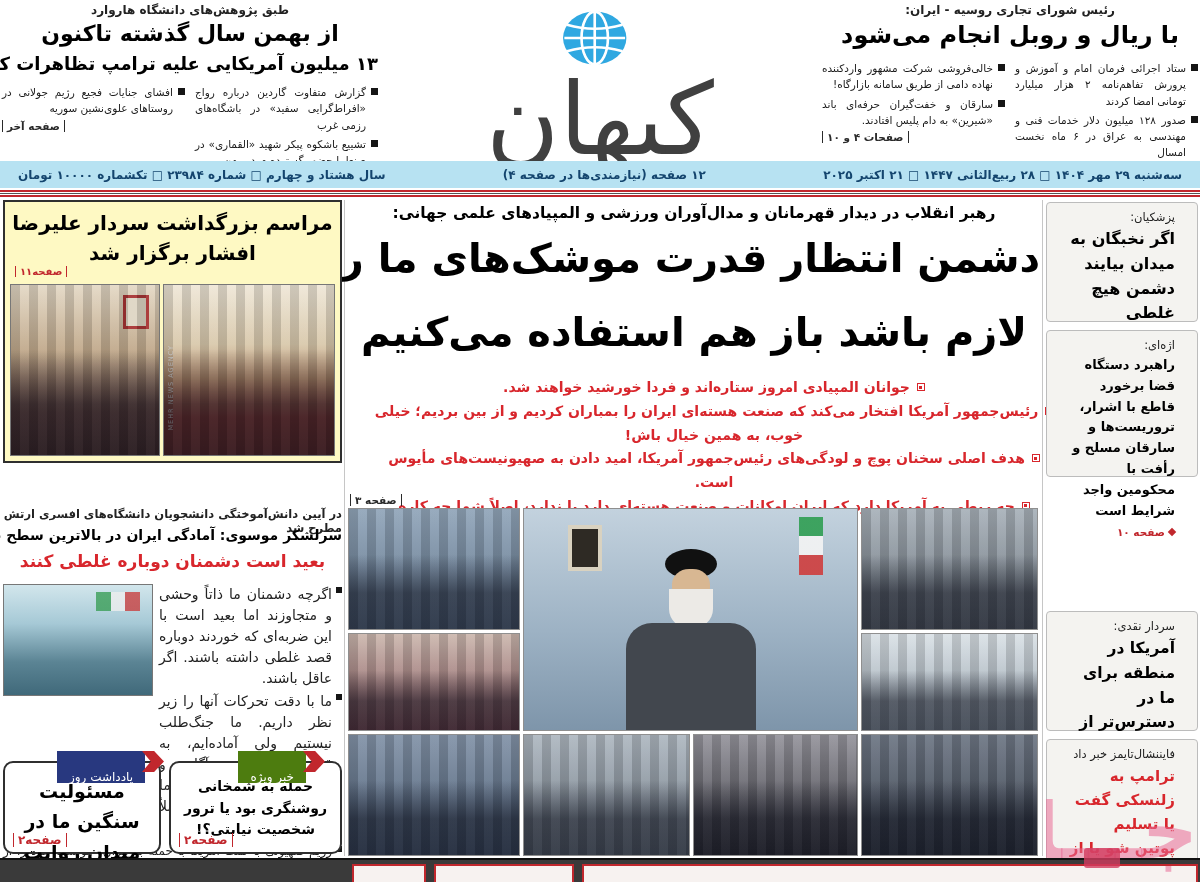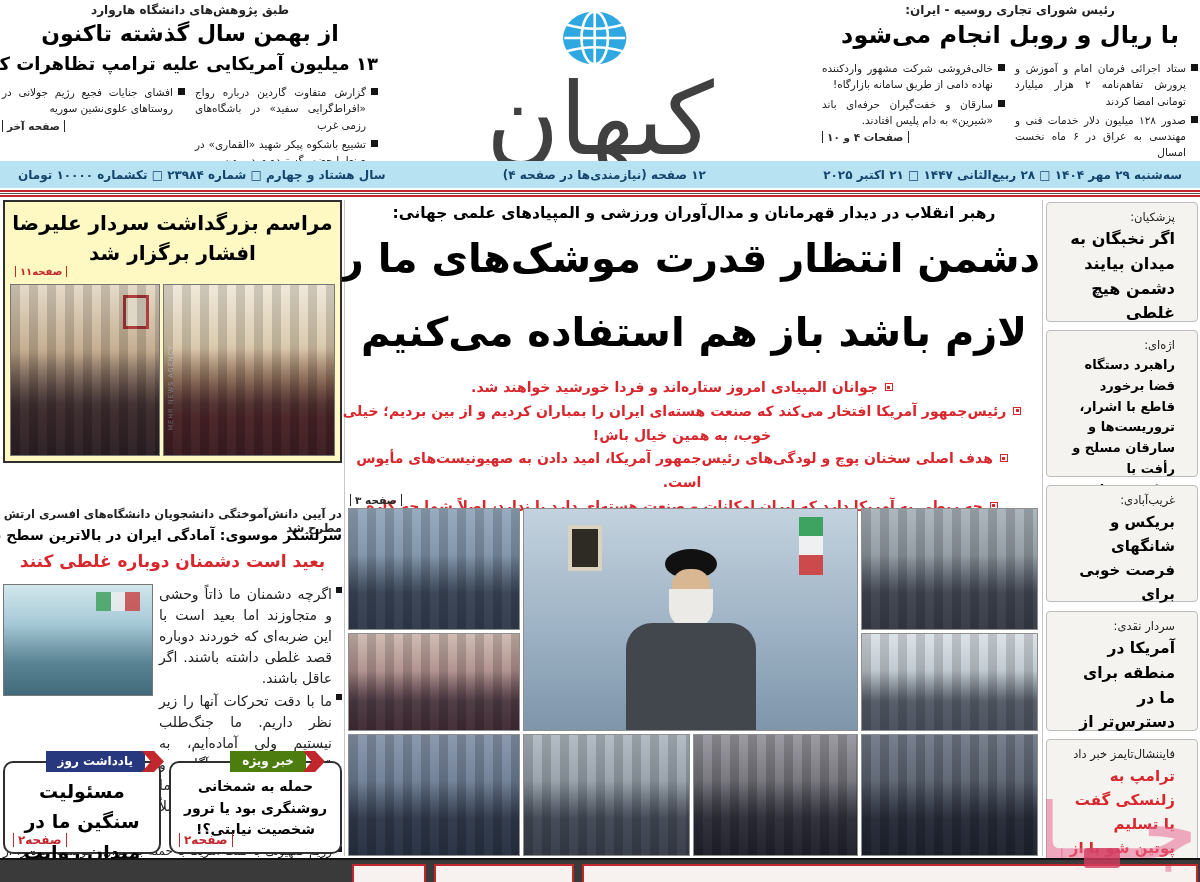--- a/index.html
+++ b/index.html
@@ -18,21 +18,21 @@
   .piped{border-left:1.5px solid currentColor;border-right:1.5px solid currentColor;padding:0 4px}
   .logo-text{position:absolute;bottom:-16px;left:0;width:100%;text-align:center;font-weight:normal;font-size:100px;line-height:1.1;color:#404040}
   .globe{position:absolute;top:4px;left:50%;transform:translateX(-58%)}
   
   .datebar{position:absolute;left:0;top:161px;width:1200px;height:27px;background:#b7e2f2;display:flex;align-items:center;justify-content:space-between;padding:0 18px;color:#14456e;font-size:12px;font-weight:bold}
   .redrule{position:absolute;left:0;top:190px;width:1200px;height:7px;background:linear-gradient(to bottom,#c1272d 0 2px,#fff 2px 3px,#555 3px 4px,#fff 4px 5px,#c1272d 5px 7px)}
   .vline{position:absolute;top:200px;width:1px;height:656px;background:#c6c6c6}
   
   .lead-kicker{position:absolute;left:348px;top:204px;width:692px;text-align:center;font-size:15.5px;font-weight:bold;color:#000}
   .lead-h{position:absolute;left:348px;width:692px;text-align:center;font-weight:bold;white-space:nowrap;letter-spacing:-.5px;color:#000}
-  .lead-bullets{position:absolute;left:336px;top:376px;width:692px;text-align:center;color:#d8262c;font-size:14px;font-weight:bold;line-height:1.7}
+  .lead-bullets{position:absolute;left:368px;top:376px;width:692px;text-align:center;color:#d8262c;font-size:14px;font-weight:bold;line-height:1.7}
   .rm{display:inline-block;width:8px;height:8px;border:1.5px solid #d8262c;background:#d8262c;background-clip:content-box;padding:1.5px;margin-left:7px;vertical-align:1px}
   .lead-ref{position:absolute;left:350px;top:494px;font-size:10.5px;font-weight:bold;color:#2a2a2a}
   
   .grid{position:absolute;left:348px;top:508px;width:692px;height:348px}
   .ph{position:absolute;border:1px solid #8f8f8f;overflow:hidden}
   .crowd::after{content:"";position:absolute;inset:0;background:linear-gradient(to top,rgba(8,10,22,.5) 0 30%,rgba(8,10,22,0) 62%),repeating-linear-gradient(90deg,rgba(0,0,0,.14) 0 9px,rgba(255,255,255,.05) 9px 18px)}
   .b-frame{position:absolute;left:44px;top:16px;width:34px;height:46px;background:#2e2a24;border:4px solid #d9d2c0}
   .b-flag{position:absolute;right:34px;top:8px;width:24px;height:58px;background:linear-gradient(180deg,#2f9e52 0 33%,#f4f4f4 33% 66%,#cf3d3d 66% 100%);opacity:.9}
   .b-fig{position:absolute;left:50%;top:40px;transform:translateX(-50%);width:150px;height:180px}
   .b-turban{position:absolute;left:50%;top:0;transform:translateX(-50%);width:52px;height:30px;background:#111;border-radius:50%}
@@ -64,21 +64,21 @@
   .mo-flag{position:absolute;right:8%;top:6%;width:30%;height:18%;background:linear-gradient(90deg,#3a9e57 0 33%,#eee 33% 66%,#c94040 66% 100%);opacity:.8}
   .mb{display:flex;gap:4px;margin-bottom:2px}
   .bt2{font-size:14px;line-height:1.5;text-align:justify;color:#222}
   .bt3{font-size:12px;line-height:1.45;text-align:justify;color:#222}
   .sq2{flex:0 0 auto;width:6px;height:6px;background:#151515;margin-top:3px}
   .mo-ref{float:left;font-weight:bold;font-size:10px;color:#2a2a2a}
   
   .note{position:absolute;top:761px;height:93px;border:2px solid #2f2f2f;border-radius:10px;background:#fff}
   .n1{left:3px;width:158px}
   .n2{left:169px;width:173px}
-  .note-ribbon{position:absolute;top:-12px;height:21px;line-height:21px;padding:0 12px;color:#fff;font-size:12px;font-weight:bold;z-index:2;white-space:nowrap}
+  .note-ribbon{position:absolute;top:-12px;height:21px;line-height:21px;padding:16px 12px;color:#fff;font-size:12px;font-weight:normal;z-index:2;white-space:nowrap}
   .rb-navy{background:#28387f}
   .rb-gray{background:#4d7c0f}
   .n1 .note-ribbon{right:14px}
   .n2 .note-ribbon{right:34px}
   .note-arrow{position:absolute;right:-19px;top:0;width:22px;height:21px;background:#c1272d;clip-path:polygon(0 0,55% 0,100% 50%,55% 100%,0 100%,40% 50%)}
   .note-title{margin-top:13px;text-align:center;font-weight:bold;padding:0 6px;color:#000}
   .nt1{font-size:19px;line-height:1.6}
   .nt2{font-size:14px;line-height:1.55}
   .note-ref{position:absolute;left:8px;bottom:5px;color:#c1272d;font-size:12px;font-weight:bold}
   
@@ -205,25 +205,20 @@
   <div class="sb" style="top:202px;height:120px">
     <div class="sb-k">پزشکیان:</div>
     <div class="sb-t" style="font-size:16px;line-height:1.55">اگر نخبگان به میدان بیایند دشمن هیچ غلطی نمی‌تواند بکند</div>
     <div class="sb-ref"><span class="dia"></span><span>صفحه ۱۱</span></div>
   </div>
   <div class="sb" style="top:330px;height:147px">
     <div class="sb-k">اژه‌ای:</div>
     <div class="sb-t" style="font-size:13px;line-height:1.6">راهبرد دستگاه قضا برخورد قاطع با اشرار، تروریست‌ها و سارقان مسلح و رأفت با محکومین واجد شرایط است</div>
     <div class="sb-ref"><span class="dia"></span><span>صفحه ۱۰</span></div>
   </div>
-  <div class="sb" style="top:485px;height:117px">
-    <div class="sb-k">غریب‌آبادی:</div>
-    <div class="sb-t" style="font-size:15px;line-height:1.6">بریکس و شانگهای فرصت خوبی برای کشورهای مستقل هستند</div>
-    <div class="sb-ref"><span class="dia"></span><span>صفحه ۳</span></div>
-  </div>
   <div class="sb" style="top:611px;height:120px">
     <div class="sb-k">سردار نقدی:</div>
     <div class="sb-t" style="font-size:15.5px;line-height:1.6">آمریکا در منطقه برای ما در دسترس‌تر از اسرائیل است</div>
     <div class="sb-ref"><span class="dia"></span><span>صفحه ۲</span></div>
   </div>
   <div class="sb" style="top:739px;height:134px">
     <div class="sb-k">فایننشال‌تایمز خبر داد</div>
     <div class="sb-t" style="font-size:15px;line-height:1.6;color:#d8262c">ترامپ به زلنسکی گفت یا تسلیم پوتین شو یا از بین خواهی رفت!</div>
     <div class="sb-ref"><span class="dia"></span><span>صفحه آخر</span></div>
   </div>

